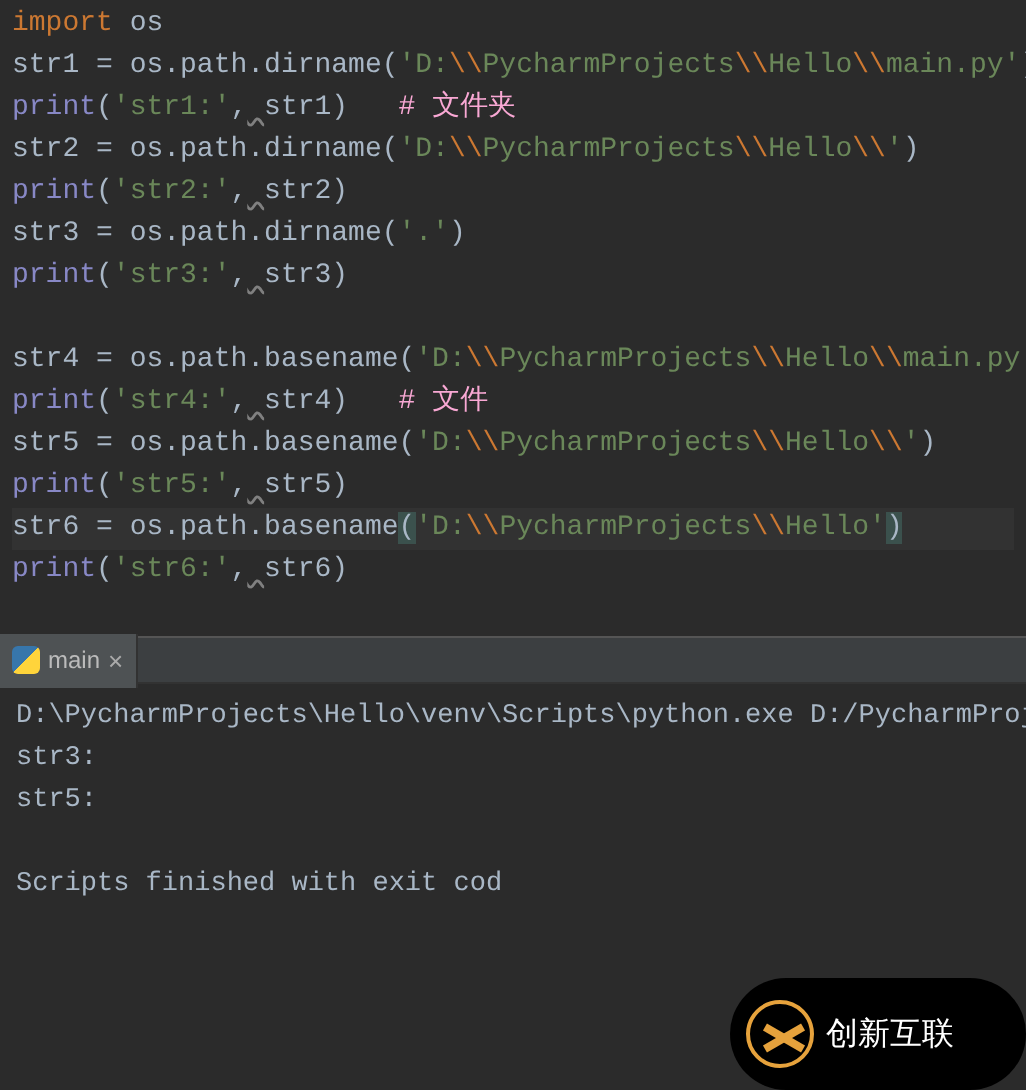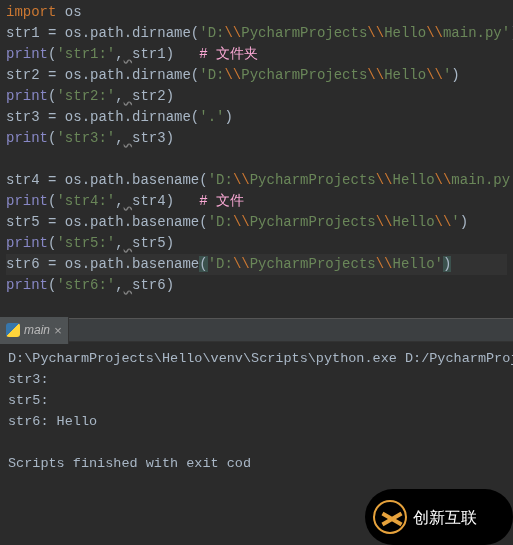--- a/index.html
+++ b/index.html
@@ -33,21 +33,20 @@
   .tab-bar {
     background: #3c3f41;
     border-top: 1px solid #555;
     border-bottom: 1px solid #323232;
     height: 24px;
     display: flex;
     align-items: center;
     font-family: sans-serif;
     font-size: 12px;
     margin-top: 20px;
-    font-style: italic;
   }
   .tab {
     background: #4e5254;
     color: #bbb;
     padding: 3px 6px 3px 6px;
     display: flex;
     align-items: center;
     gap: 4px;
     border-right: 1px solid #323232;
   }
@@ -108,18 +107,18 @@
 <div class="editor" id="editor"><div class="line"><span class="kw">import</span><span> </span><span class="id">os</span></div><div class="line"><span class="id">str1 </span><span class="op">= </span><span class="id">os.path.dirname(</span><span class="str">'D:</span><span class="esc">\\</span><span class="str">PycharmProjects</span><span class="esc">\\</span><span class="str">Hello</span><span class="esc">\\</span><span class="str">main.py'</span><span class="id">)</span></div><div class="line"><span class="fn">print</span><span class="id">(</span><span class="str">'str1:'</span><span class="op">,</span><span class="typo"> </span><span class="id">str1)   </span><span class="cmt"># 文件夹</span></div><div class="line"><span class="id">str2 </span><span class="op">= </span><span class="id">os.path.dirname(</span><span class="str">'D:</span><span class="esc">\\</span><span class="str">PycharmProjects</span><span class="esc">\\</span><span class="str">Hello</span><span class="esc">\\</span><span class="str">'</span><span class="id">)</span></div><div class="line"><span class="fn">print</span><span class="id">(</span><span class="str">'str2:'</span><span class="op">,</span><span class="typo"> </span><span class="id">str2)</span></div><div class="line"><span class="id">str3 </span><span class="op">= </span><span class="id">os.path.dirname(</span><span class="str">'.'</span><span class="id">)</span></div><div class="line"><span class="fn">print</span><span class="id">(</span><span class="str">'str3:'</span><span class="op">,</span><span class="typo"> </span><span class="id">str3)</span></div><div class="line">&nbsp;</div><div class="line"><span class="id">str4 </span><span class="op">= </span><span class="id">os.path.basename(</span><span class="str">'D:</span><span class="esc">\\</span><span class="str">PycharmProjects</span><span class="esc">\\</span><span class="str">Hello</span><span class="esc">\\</span><span class="str">main.py'</span></div><div class="line"><span class="fn">print</span><span class="id">(</span><span class="str">'str4:'</span><span class="op">,</span><span class="typo"> </span><span class="id">str4)   </span><span class="cmt"># 文件</span></div><div class="line"><span class="id">str5 </span><span class="op">= </span><span class="id">os.path.basename(</span><span class="str">'D:</span><span class="esc">\\</span><span class="str">PycharmProjects</span><span class="esc">\\</span><span class="str">Hello</span><span class="esc">\\</span><span class="str">'</span><span class="id">)</span></div><div class="line"><span class="fn">print</span><span class="id">(</span><span class="str">'str5:'</span><span class="op">,</span><span class="typo"> </span><span class="id">str5)</span></div><div class="line highlighted-line caret-line"><span class="id">str6 </span><span class="op">= </span><span class="id">os.path.basename</span><span class="parens" style="color: rgb(169, 183, 198);">(</span><span class="str">'D:</span><span class="esc">\\</span><span class="str">PycharmProjects</span><span class="esc">\\</span><span class="str">Hello'</span><span class="parens" style="color: rgb(169, 183, 198);">)</span></div><div class="line"><span class="fn">print</span><span class="id">(</span><span class="str">'str6:'</span><span class="op">,</span><span class="typo"> </span><span class="id">str6)</span></div></div>
 
 <div class="tab-bar">
   <div class="tab">
     <span class="py-icon"></span>
     <span>main</span>
     <span class="tab-close">×</span>
   </div>
 </div>
 
-<div class="console" id="console"><div>D:\PycharmProjects\Hello\venv\Scripts\python.exe D:/PycharmProj</div><div>str3:</div><div>str5:</div><div>str6: Hello</div><div>&nbsp;</div><div>Scripts finished with exit cod</div></div>
+<div class="console" id="console"><div>D:\PycharmProjects\Hello\venv\Scripts\python.exe D:/PycharmProj</div><div>str3:</div><div>str5:</div><div>&nbsp;</div><div>Scripts finished with exit cod</div></div>
 
 <div class="watermark">
   <span class="wm-logo"></span>
   <span>创新互联</span>
 </div>
 
 </body></html>

